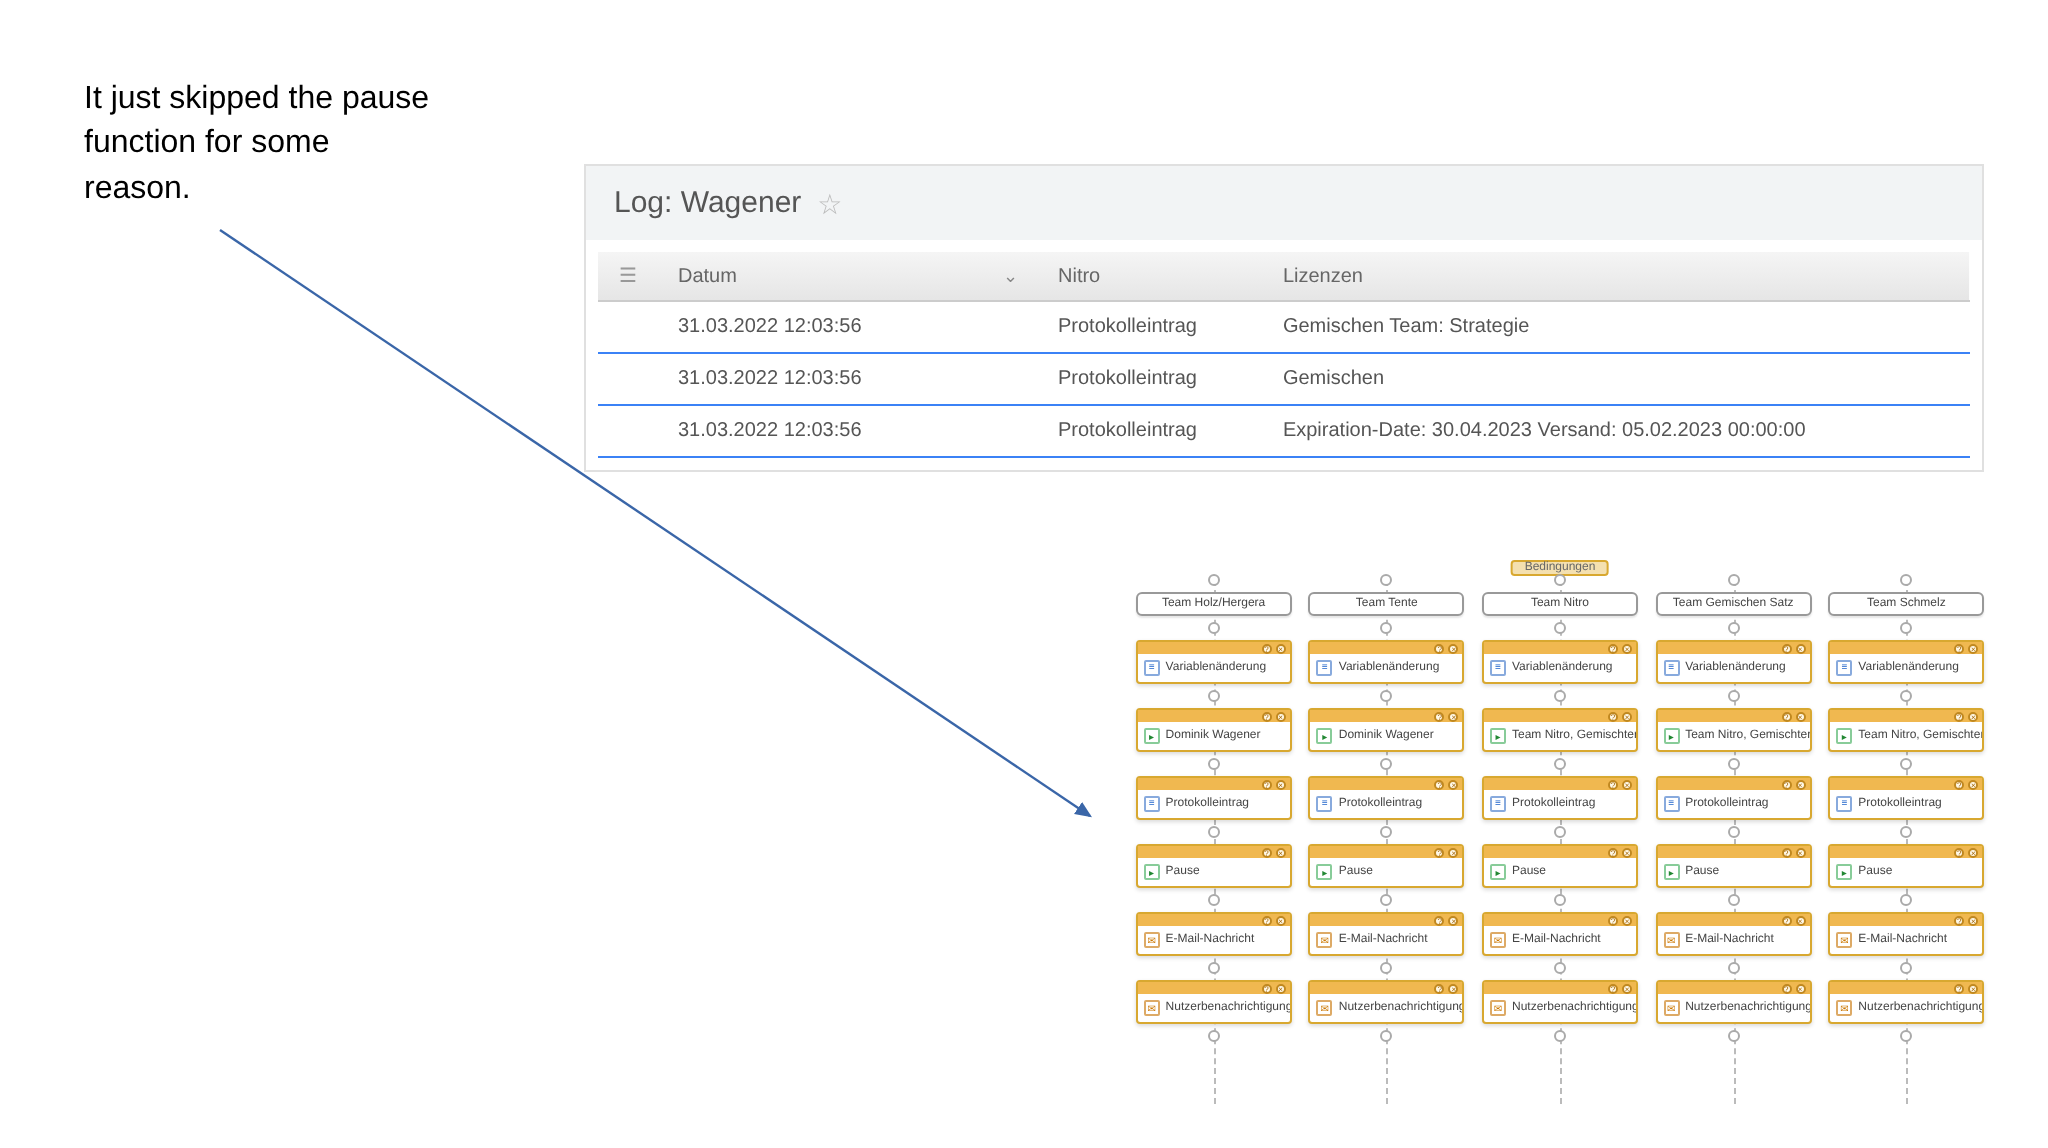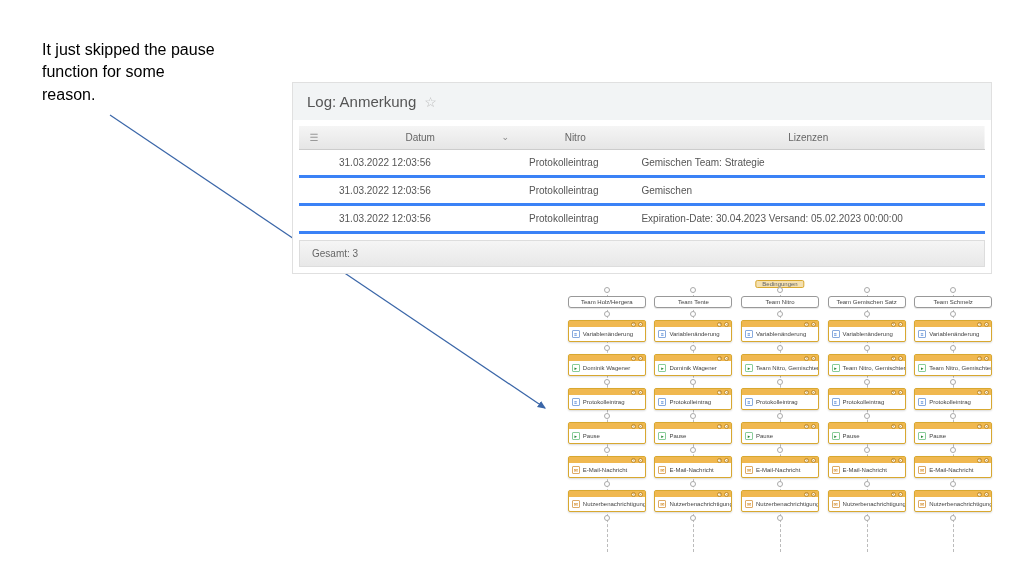--- a/index.html
+++ b/index.html
@@ -53,40 +53,40 @@
   }
   
   .log-table thead tr {
     background: linear-gradient(#f5f5f5, #e5e5e5);
   }
   
   .log-table th {
     font-size: 10px;
     color: #666;
     font-weight: normal;
-    text-align: center;
+    text-align: left;
     padding: 6px 10px;
     border-bottom: 1px solid #ccc;
   }
   
   .log-table th.hamburger {
     width: 30px;
     text-align: center;
     color: #999;
   }
   
   .log-table th.datum { width: 190px; }
   
   .log-table th .chev { float: right; font-size: 9px; color: #888; }
   
   .log-table td {
     font-size: 10px;
     color: #555;
     padding: 7px 10px;
-    border-bottom: 3px solid #3b82f6;
+    border-bottom: 1px solid #3b82f6;
   }
   
   .log-table td.empty { width: 30px; }
   
   .log-footer {
     margin-top: 6px;
     background: linear-gradient(#f5f5f5, #e8e8e8);
     padding: 7px 12px;
     font-size: 10px;
     color: #666;
@@ -239,21 +239,21 @@
   <defs>
     <marker id="arrowhead" markerWidth="8" markerHeight="8" refX="6" refY="3" orient="auto">
       <polygon points="0 0, 7 3, 0 6" fill="#3a66a8"></polygon>
     </marker>
   </defs>
   <line x1="50" y1="20" x2="485" y2="313" stroke="#3a66a8" stroke-width="1.2" marker-end="url(#arrowhead)"></line>
 </svg>
 
 <div class="log-panel">
   <div class="log-title-bar">
-    <span class="log-title">Log: Anmerkung</span>
+    <span class="log-title">Log: Wagener</span>
     <span class="star-icon">☆</span>
   </div>
   <div class="log-body">
     <table class="log-table">
       <thead>
         <tr>
           <th class="hamburger">☰</th>
           <th class="datum">
             <span>Datum</span>
             <span class="chev">⌄</span>
@@ -276,21 +276,20 @@
             <td>Gemischen</td>
           </tr>
           <tr>
             <td class="empty"></td>
             <td>31.03.2022 12:03:56</td>
             <td>Protokolleintrag</td>
             <td>Expiration-Date: 30.04.2023 Versand: 05.02.2023 00:00:00</td>
           </tr>
         </tbody>
     </table>
-    <div class="log-footer">Gesamt: 3</div>
   </div>
 </div>
 
 <div class="workflow-panel">
   <div class="wf-top-label">Bedingungen</div>
 <div class="wf-column">
       <div class="wf-conn"></div>
       <div class="wf-team-header">Team Holz/Hergera</div>
       <div class="wf-conn"></div>
       <div class="wf-node">

